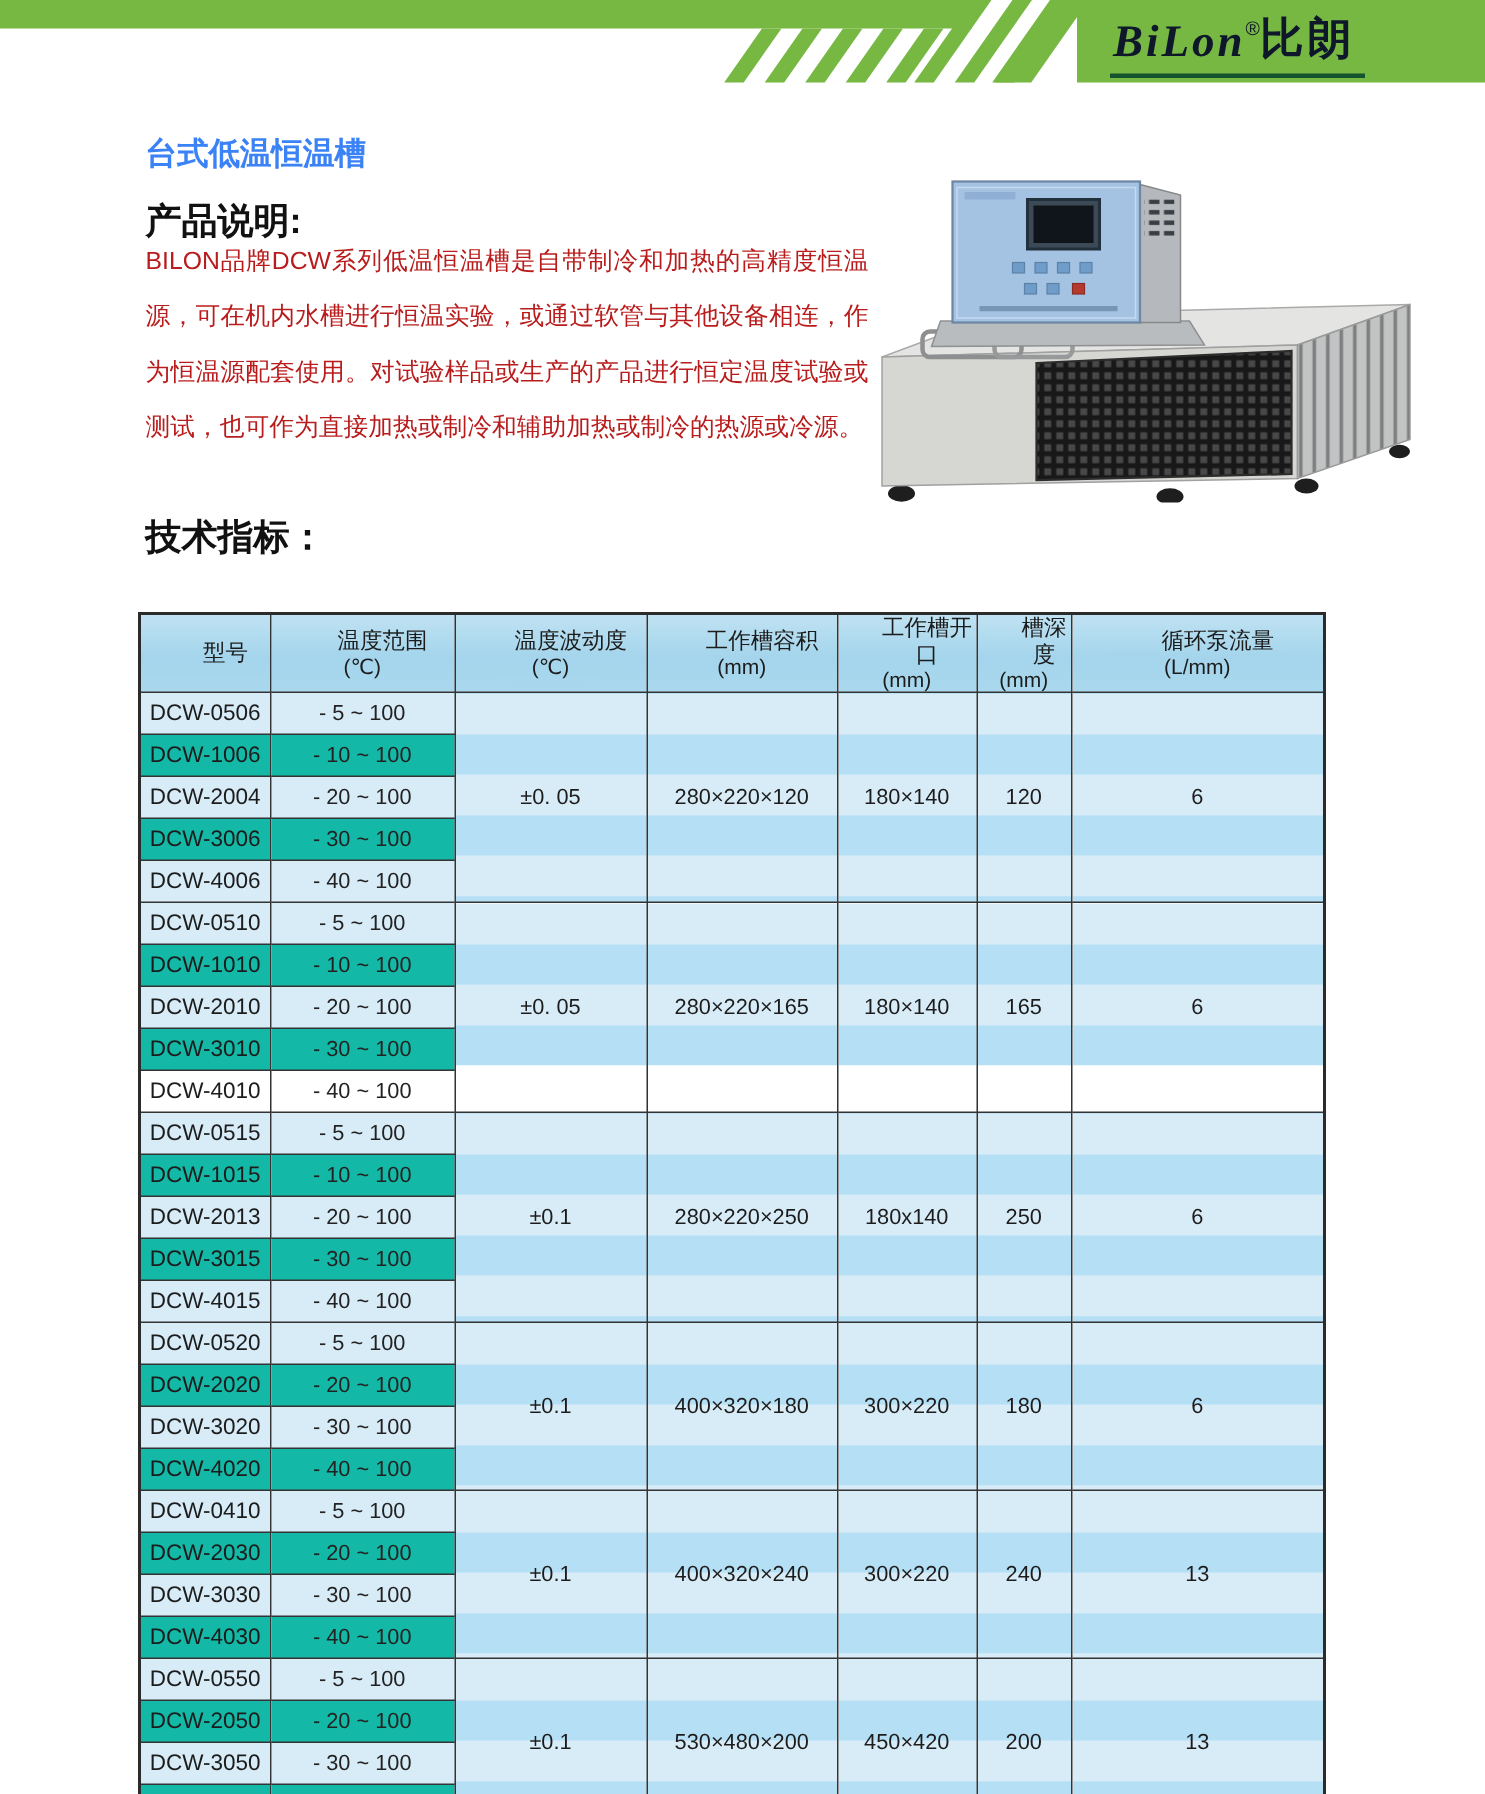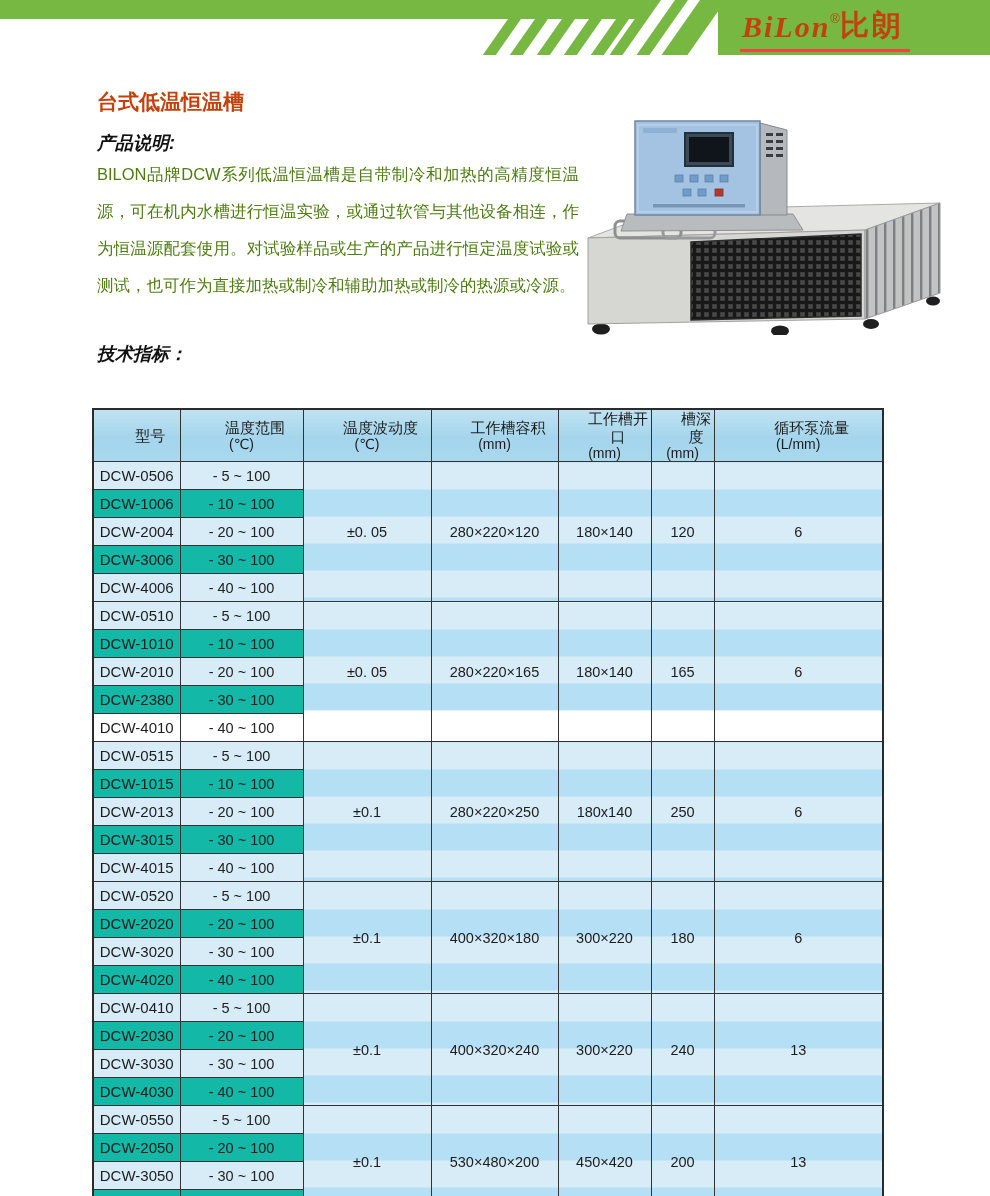--- a/index.html
+++ b/index.html
@@ -7,30 +7,30 @@
     width:990px;height:1196px;position:relative;background:#ffffff;
     font-family:"Liberation Sans","DejaVu Sans",sans-serif;color:#222;
     overflow:hidden;
   }
   
   .band{position:absolute;left:0;top:0;width:990px;height:55px;background:#fff;}
   .band .bar{position:absolute;left:0;top:0;width:648px;height:19px;background:#77b843;}
   .band .stripe{position:absolute;width:13px;background:#77b843;transform:skewX(-35deg);transform-origin:top left;}
   .band .block{position:absolute;left:718px;top:0;width:272px;height:55px;background:#77b843;}
   .band .block-edge{position:absolute;left:700px;top:0;width:26px;height:55px;background:#77b843;transform:skewX(-35deg);transform-origin:top left;}
-  .logo{position:absolute;left:740px;top:6px;white-space:nowrap;color:#c2410c;
-        border-bottom:3px solid #ef4444;padding:0 6px 3px 2px;}
+  .logo{position:absolute;left:740px;top:6px;white-space:nowrap;color:#0f172a;
+        border-bottom:3px solid #14532d;padding:0 6px 3px 2px;}
   .logo .script{font-family:"Liberation Serif","DejaVu Serif",serif;font-style:italic;font-weight:bold;font-size:30px;letter-spacing:2px;}
   .logo .reg{font-size:13px;vertical-align:14px;}
   .logo .cjk{font-size:29px;font-weight:bold;vertical-align:2px;letter-spacing:3px;}
   
-  .title{position:absolute;left:97px;top:88px;font-size:21px;font-weight:bold;color:#c2410c;}
-  .h2{position:absolute;font-size:18px;font-weight:bold;color:#111;font-style:italic;}
+  .title{position:absolute;left:97px;top:88px;font-size:21px;font-weight:bold;color:#3b82f6;}
+  .h2{position:absolute;font-size:24px;font-weight:bold;color:#111;}
   .desc{position:absolute;left:97px;top:156px;width:482px;font-size:16.5px;line-height:37px;
-        color:#4d7c0f;text-align:justify;}
+        color:#b91c1c;text-align:justify;}
   
   .photo{position:absolute;left:575px;top:103px;width:395px;height:232px;}
   
   table.spec{position:absolute;left:92px;top:408px;border-collapse:collapse;table-layout:fixed;
              font-size:14.5px;color:#1c1c1c;}
   table.spec th,table.spec td{border:1px solid #333;padding:0;text-align:center;vertical-align:middle;overflow:hidden;}
   table.spec{border:2px solid #2b2b2b;}
   table.spec thead th{height:42px;background:linear-gradient(to bottom,#bfe2f2 0%,#a4d5ec 55%,#a9d8ee 100%);font-weight:normal;}
   .th1{font-size:15px;line-height:18px;padding-left:27px;}
   .th2{font-size:14px;line-height:15px;}
@@ -204,21 +204,21 @@
       </tr>
       <tr>
         <td class="model-cell r-med">DCW-1010</td>
         <td class="range-cell r-med">- 10 ~ 100</td>
       </tr>
       <tr>
         <td class="model-cell r-light">DCW-2010</td>
         <td class="range-cell r-light">- 20 ~ 100</td>
       </tr>
       <tr>
-        <td class="model-cell r-med">DCW-2380</td>
+        <td class="model-cell r-med">DCW-3010</td>
         <td class="range-cell r-med">- 30 ~ 100</td>
       </tr>
       <tr>
         <td class="model-cell r-white">DCW-4010</td>
         <td class="range-cell r-white">- 40 ~ 100</td>
       </tr>
       <tr>
         <td class="model-cell r-light">DCW-0515</td>
         <td class="range-cell r-light">- 5 ~ 100</td>
         <td rowspan="5" class="m-cell">±0.1</td>

